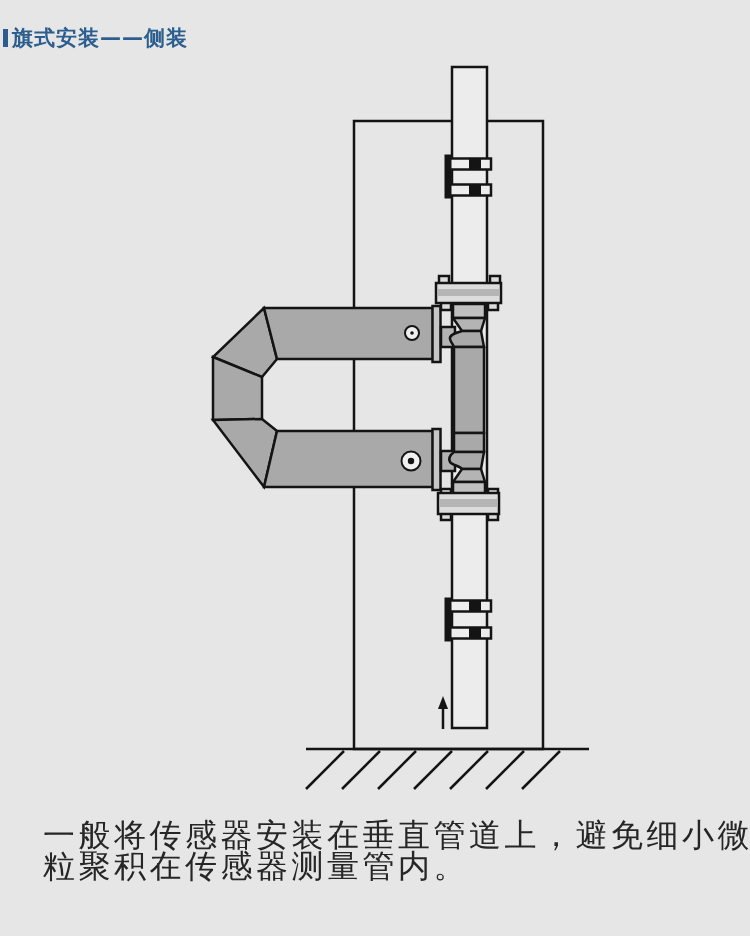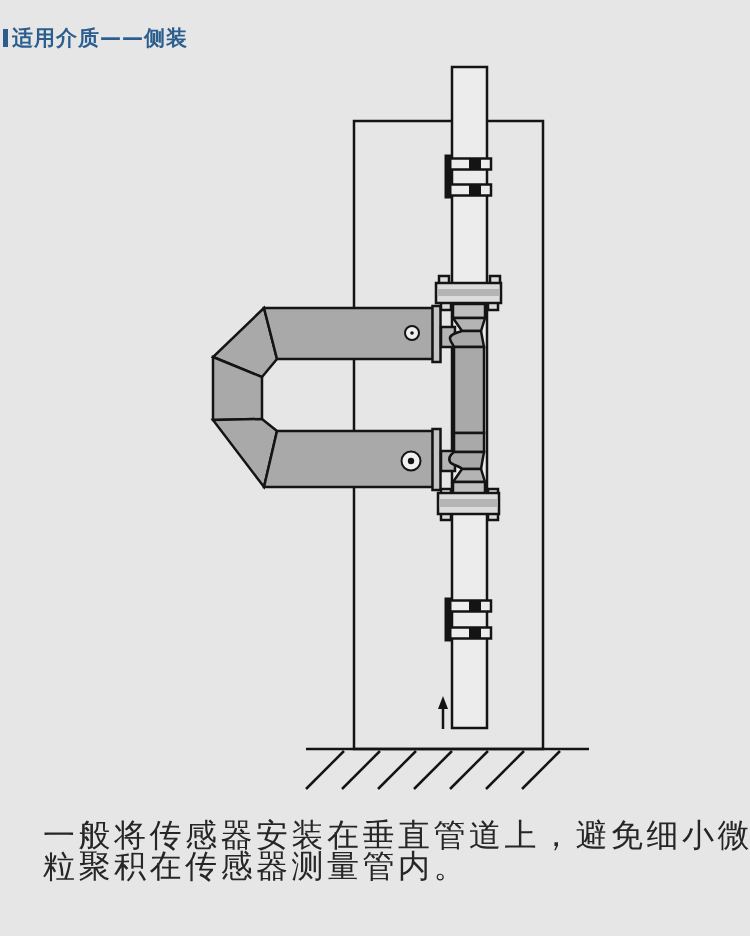--- a/index.html
+++ b/index.html
@@ -42,21 +42,21 @@
   }
   .desc p{margin:0;padding:0;}
 </style>
 </head>
 <body>
 
 <div class="page">
 
   <div class="hdr">
     <div class="accent-bar"></div>
-    <div class="title">适用介质——侧装</div>
+    <div class="title">旗式安装——侧装</div>
   </div>
 
   <svg class="diagram" width="750" height="936" viewBox="0 0 750 936">
 
     <rect class="ln" x="354" y="121" width="189" height="628"></rect>
 
     <rect class="pipe" x="452" y="67" width="35" height="661"></rect>
 
     <g>
       <rect class="band" x="448" y="158.5" width="43" height="11"></rect>

